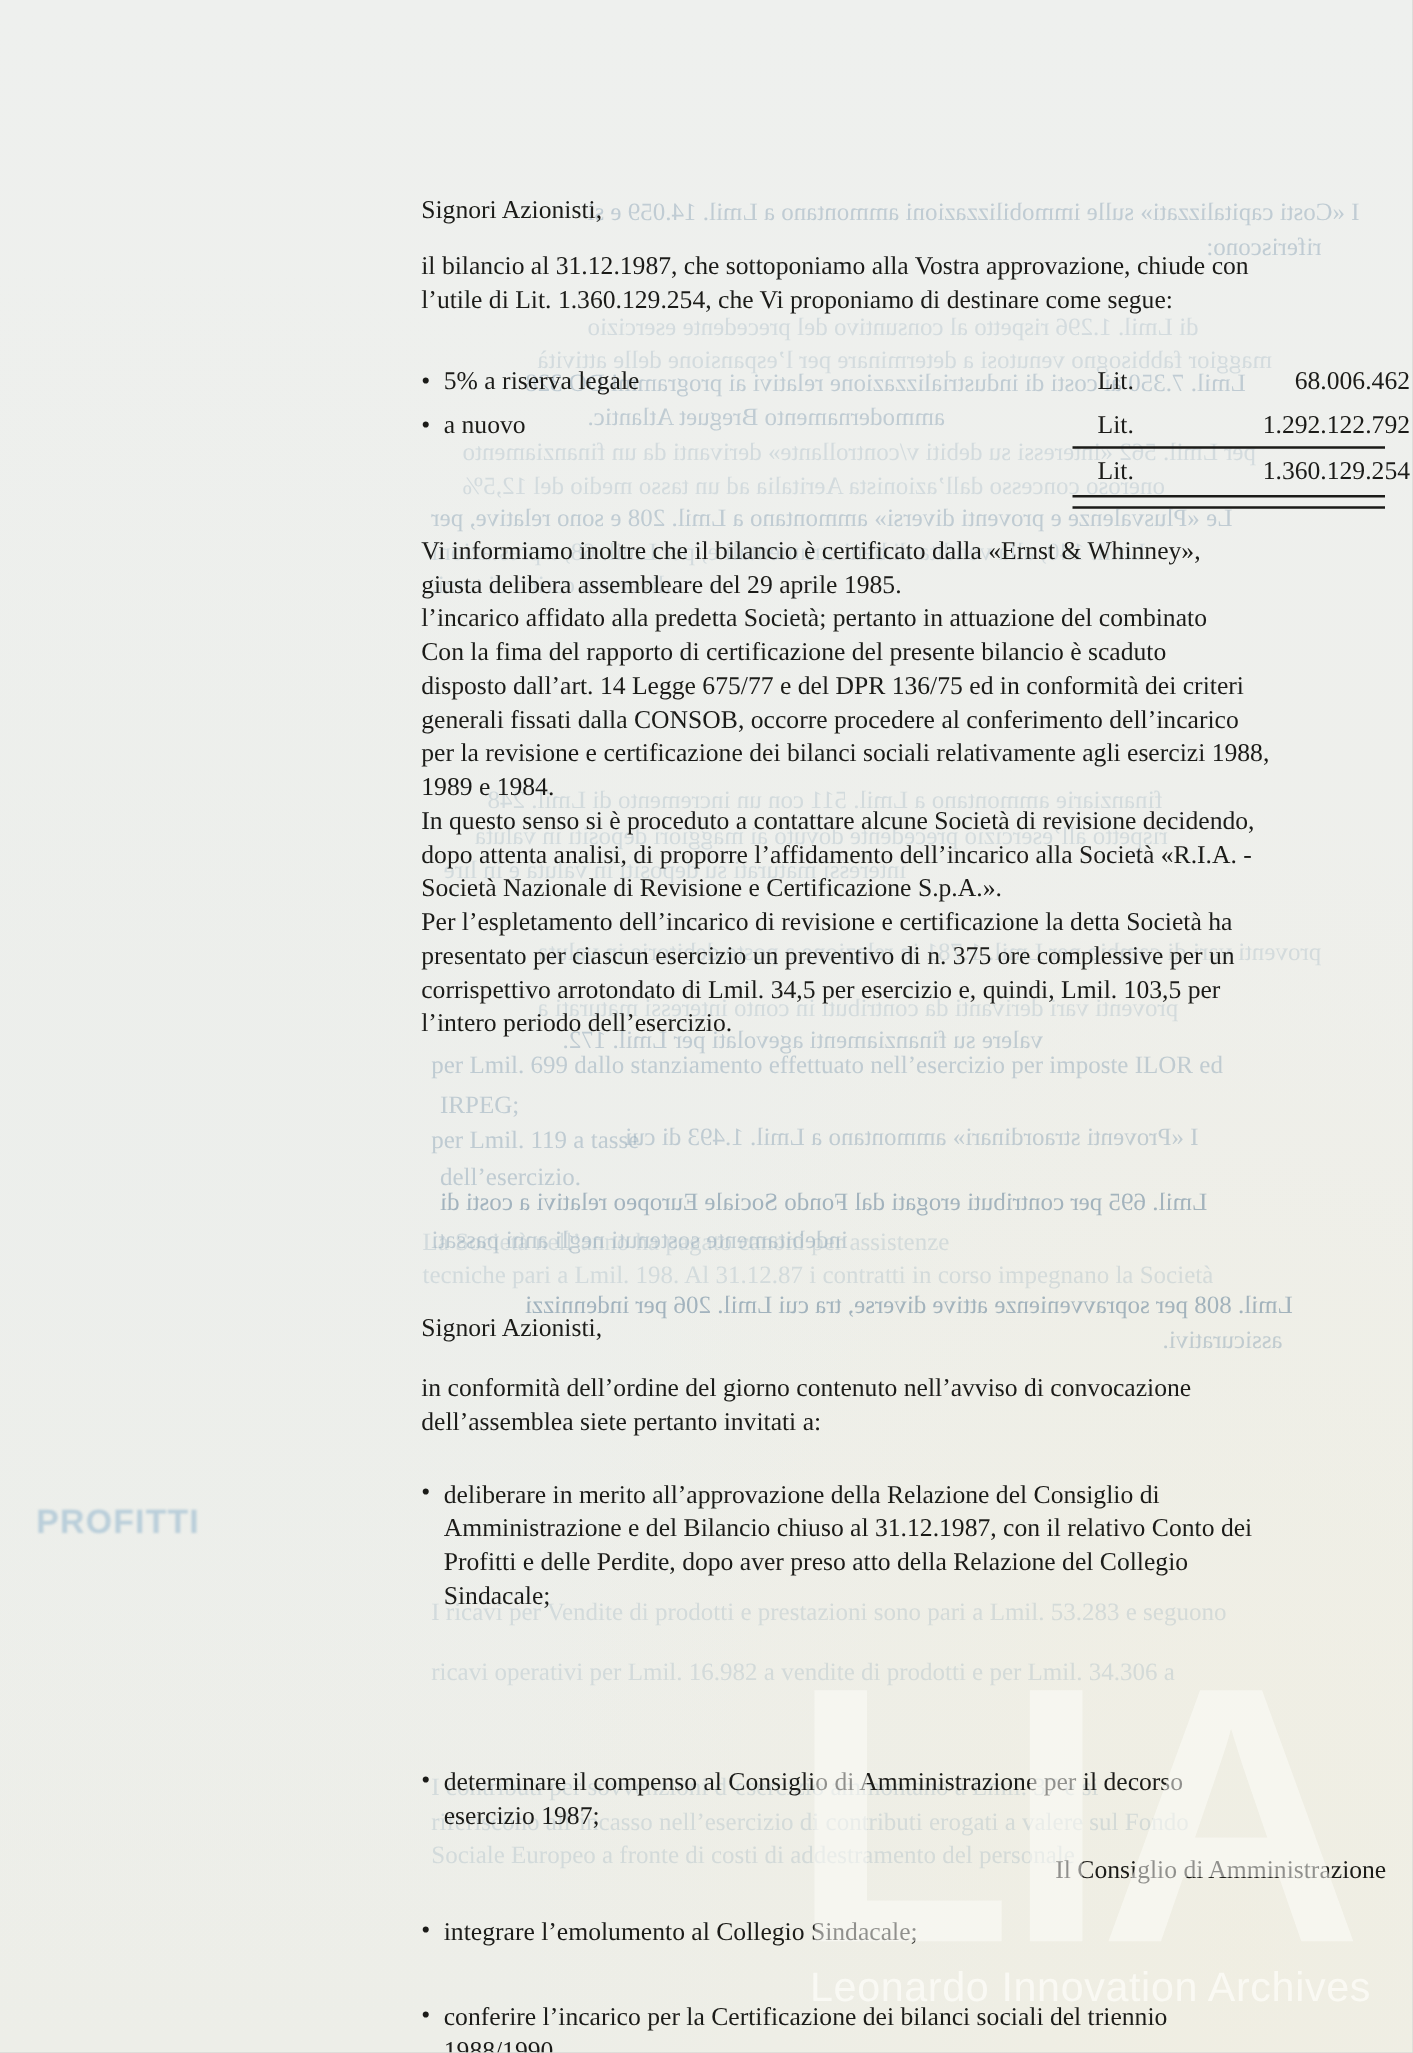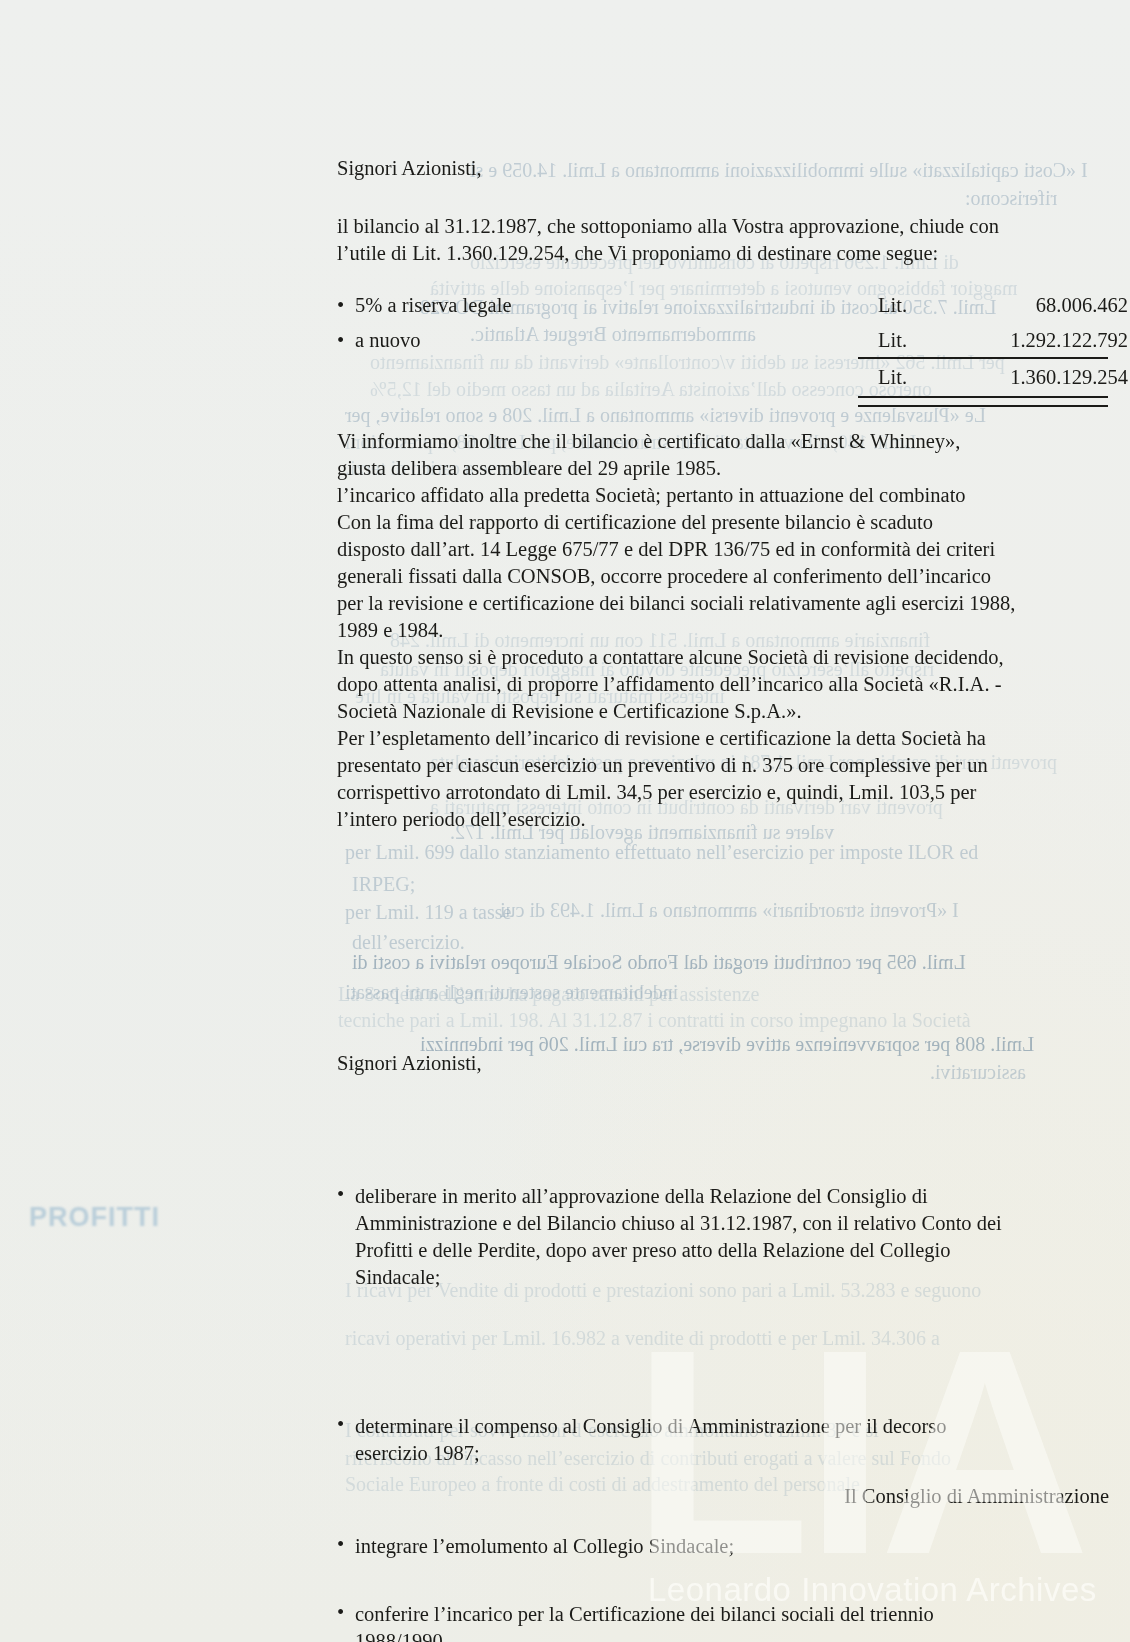--- a/index.html
+++ b/index.html
@@ -103,21 +103,21 @@
     <div class="bleed profitti" style="left:29px;top:1205px">PROFITTI</div>
     <div class="bleed soft" style="left:345px;top:1278px">I ricavi per Vendite di prodotti e prestazioni sono pari a Lmil. 53.283 e seguono</div>
     <div class="bleed soft" style="left:345px;top:1326px">ricavi operativi per Lmil. 16.982 a vendite di prodotti e per Lmil. 34.306 a</div>
     <div class="bleed soft" style="left:345px;top:1418px">I contributi per sovvenzioni d’esercizio ammontano a Lmil. 37 e si</div>
     <div class="bleed soft" style="left:345px;top:1446px">riferiscono all’incasso nell’esercizio di contributi erogati a valere sul Fondo</div>
     <div class="bleed soft" style="left:345px;top:1472px">Sociale Europeo a fronte di costi di addestramento del personale</div>
   </div>
 
   <div class="abs txt line" style="left:337px;top:155px">Signori Azionisti,</div>
 
-  <div class="abs txt" style="left:337px;top:213px">
+  <div class="abs txt" style="left:337px;top:200px">
     <div class="line">il bilancio al 31.12.1987, che sottoponiamo alla Vostra approvazione, chiude con</div>
     <div class="line">l’utile di Lit. 1.360.129.254, che Vi proponiamo di destinare come segue:</div>
   </div>
 
   <div class="abs txt line" style="left:337px;top:292px">
     <span class="bullet-marker">•</span><span>5% a riserva legale</span>
   </div>
   <div class="amounts" style="top:292px">
     <span>Lit.</span>
     <span>68.006.462</span>
@@ -153,20 +153,24 @@
     <div class="line">dopo attenta analisi, di proporre l’affidamento dell’incarico alla Società «R.I.A. -</div>
     <div class="line">Società Nazionale di Revisione e Certificazione S.p.A.».</div>
     <div class="line">Per l’espletamento dell’incarico di revisione e certificazione la detta Società ha</div>
     <div class="line">presentato per ciascun esercizio un preventivo di n. 375 ore complessive per un</div>
     <div class="line">corrispettivo arrotondato di Lmil. 34,5 per esercizio e, quindi, Lmil. 103,5 per</div>
     <div class="line">l’intero periodo dell’esercizio.</div>
   </div>
 
   <div class="abs txt line" style="left:337px;top:1050px">Signori Azionisti,</div>
 
+  <div class="abs txt" style="left:337px;top:1098px">
+    <div class="line">in conformità dell’ordine del giorno contenuto nell’avviso di convocazione</div>
+    <div class="line">dell’assemblea siete pertanto invitati a:</div>
+  </div>
 
   <div class="abs txt hang" style="left:355px;top:1183px">
     <span class="bullet-abs">•</span>
     <div class="line">deliberare in merito all’approvazione della Relazione del Consiglio di</div>
     <div class="line">Amministrazione e del Bilancio chiuso al 31.12.1987, con il relativo Conto dei</div>
     <div class="line">Profitti e delle Perdite, dopo aver preso atto della Relazione del Collegio</div>
     <div class="line">Sindacale;</div>
   </div>
 
   <div class="abs txt hang" style="left:355px;top:1305px">

